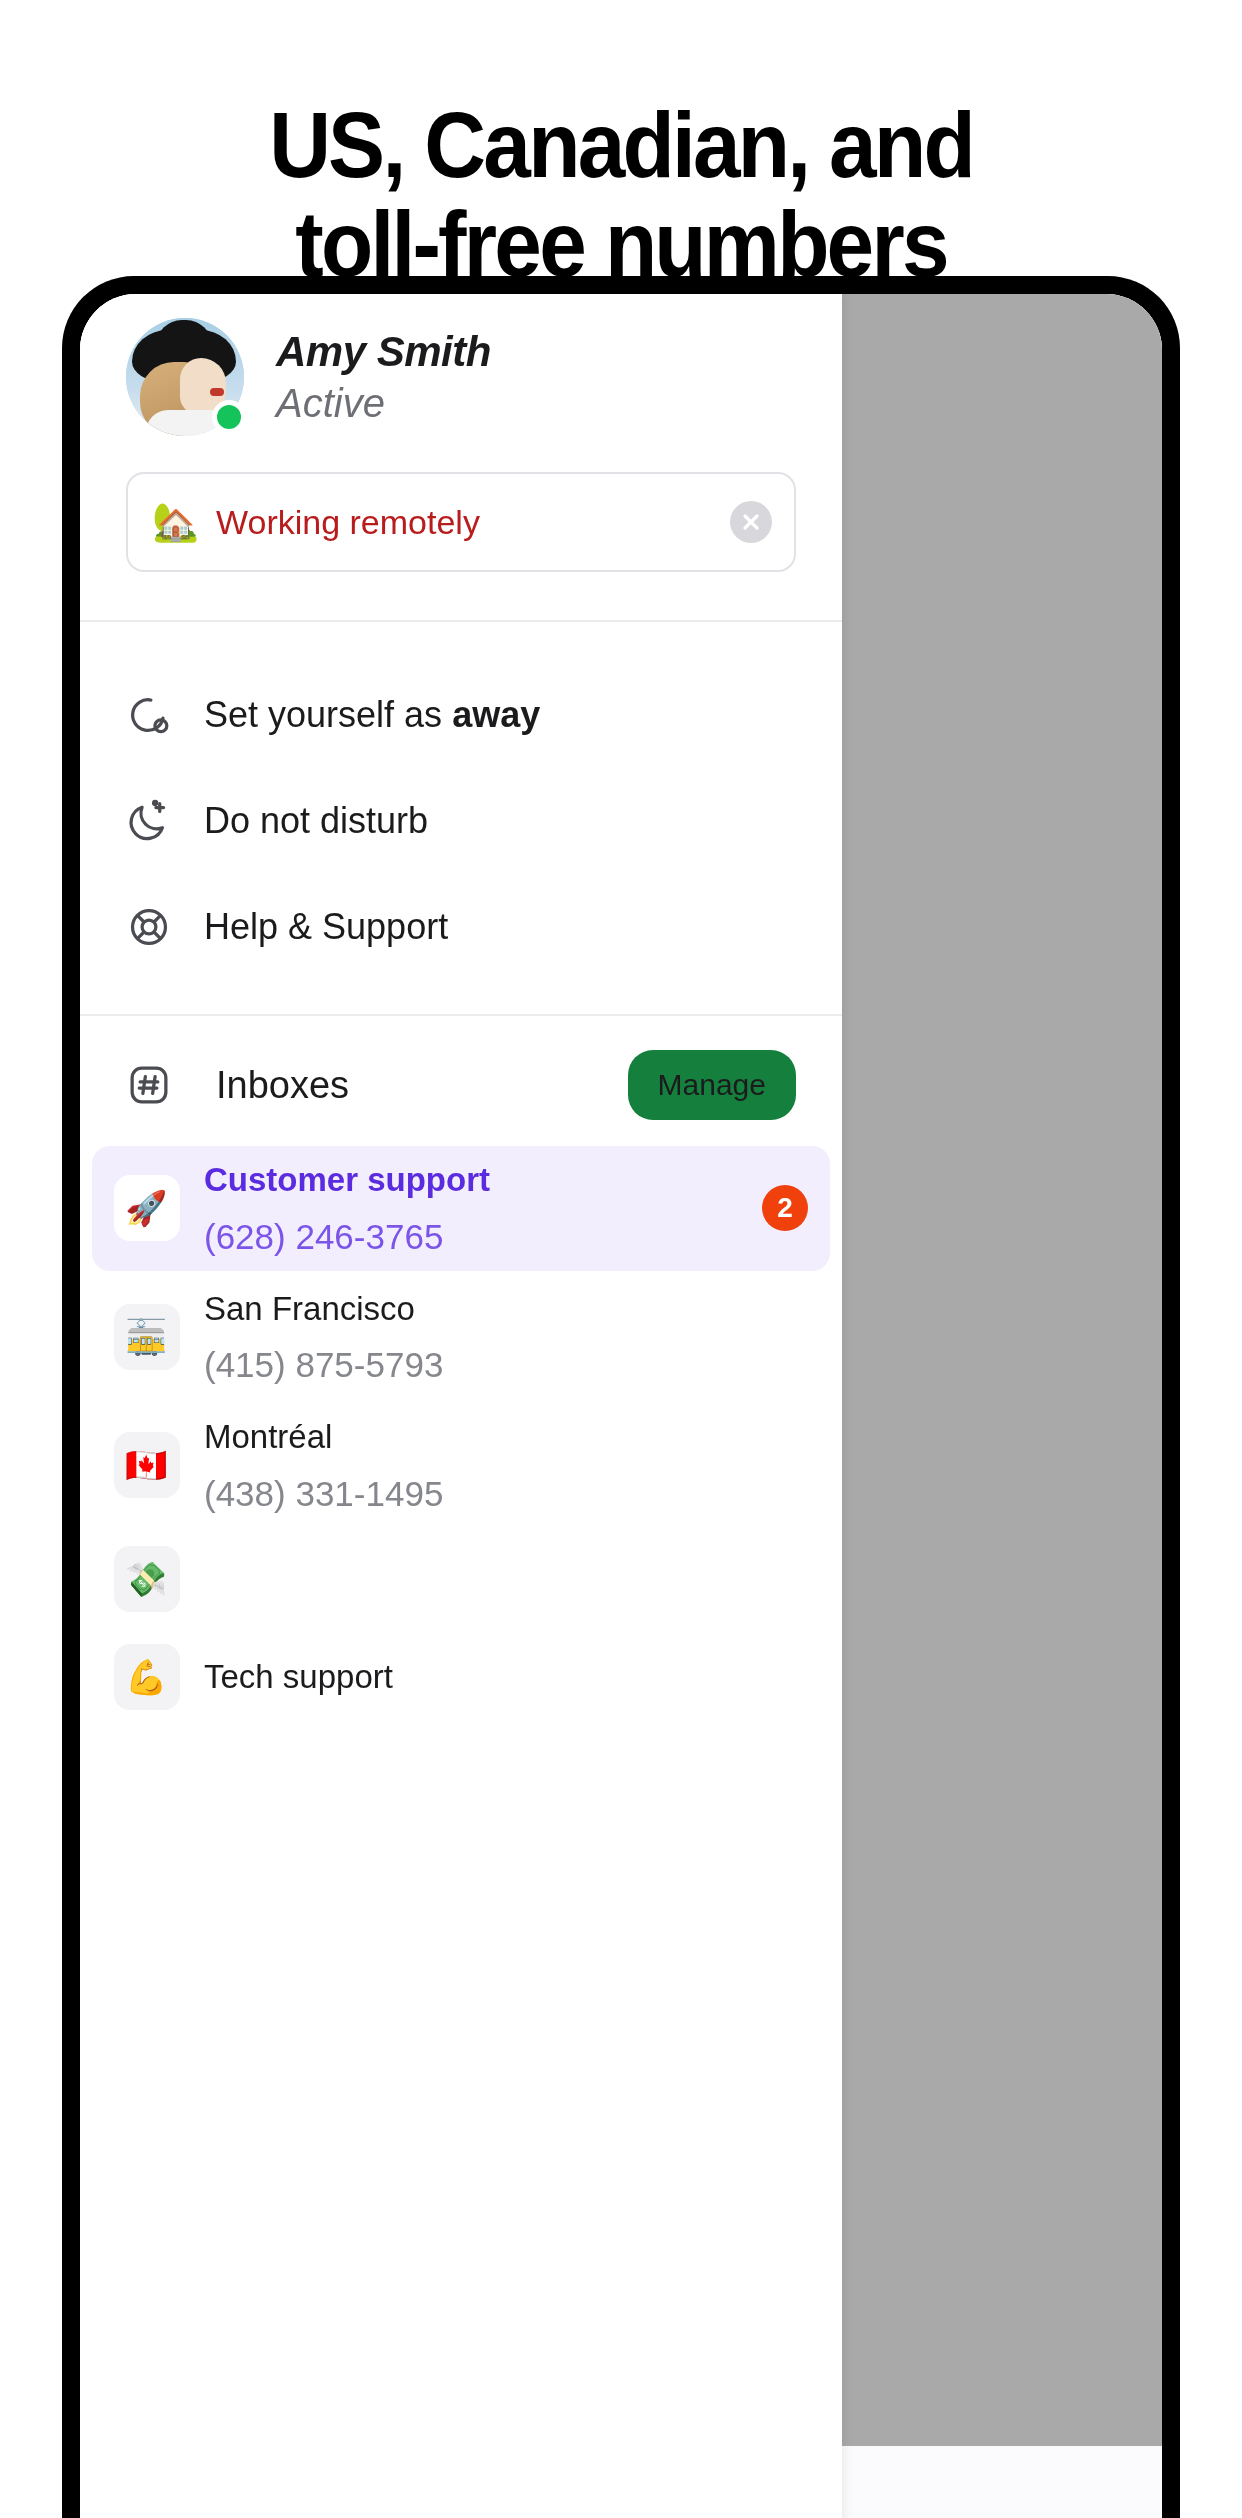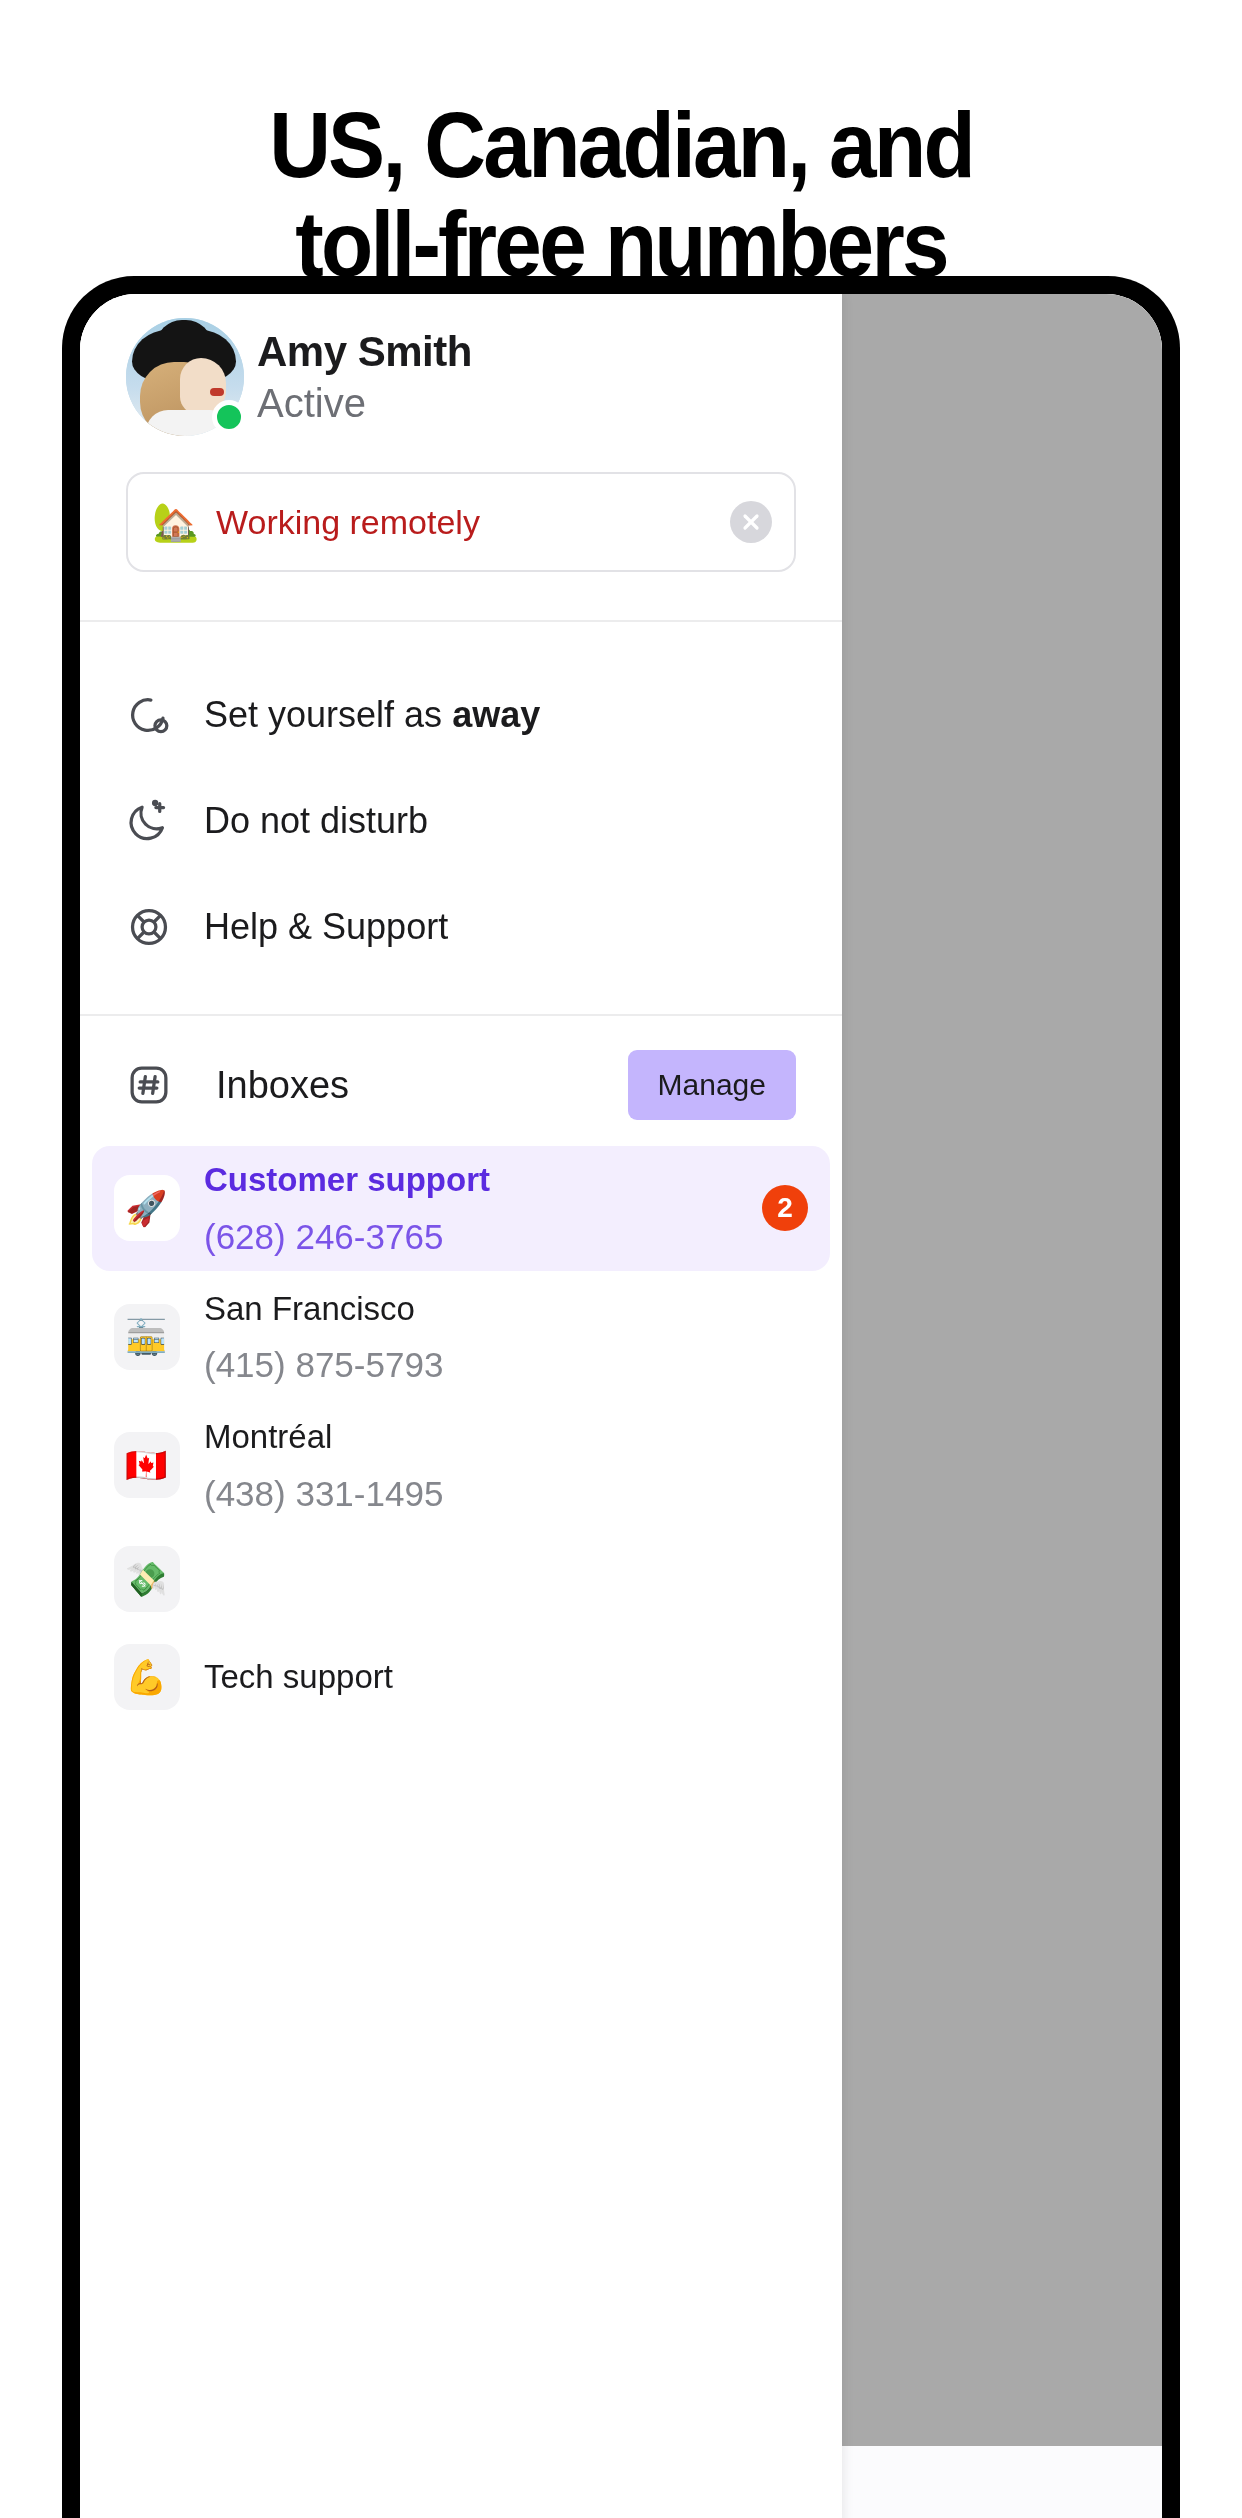--- a/index.html
+++ b/index.html
@@ -151,21 +151,22 @@
     position: relative; height: 96px;
     display: flex; align-items: center;
     padding: 0 0 0 46px;
   }
   .clock { font-size: 34px; font-weight: 500; color: #000; letter-spacing: .5px; }
 
   
   .profile {
     display: flex; align-items: center;
     padding: 24px 46px 0 46px;
-    gap: 13px;
+    gap: 32px;
+    font-style: italic;
   }
   .avatar-wrap { position: relative; width: 118px; height: 118px; flex: 0 0 auto; }
   .avatar {
     width: 118px; height: 118px; border-radius: 50%;
     overflow: hidden; position: relative;
     background: #bcd9e8;
   }
   .avatar .sky { position:absolute; inset:0; background: linear-gradient(180deg,#a8cfe4 0%, #c5dced 58%, #e9eef1 100%); }
   .avatar .hat {
     position:absolute; left:6px; top:12px; width:104px; height:52px;
@@ -237,21 +238,21 @@
   
   .inbox-head {
     display: flex; align-items: center;
     padding: 34px 46px 20px 46px;
     gap: 32px;
   }
   .inbox-head-icon { width: 46px; height: 46px; flex: 0 0 auto; }
   .inbox-head-icon svg { width:46px; height:46px; display:block; }
   .inbox-head-label { font-size: 38px; font-weight: 500; color: #1b1b1d; flex: 1; margin-left: 12px; }
   .manage-btn {
-    background: #c4b5fd; border: none; border-radius: 9px;
+    background: #15803d; border: none; border-radius: 25px;
     padding: 18px 30px; font-size: 30px; color: #1b1b1d;
     font-family: "Liberation Sans", sans-serif; font-weight: 500;
   }
 
   .inbox-list { padding: 6px 12px 0 12px; }
   .inbox-item {
     position: relative;
     display: flex; align-items: center; gap: 24px;
     padding: 14px 22px; margin-bottom: 4px;
     border-radius: 18px;

